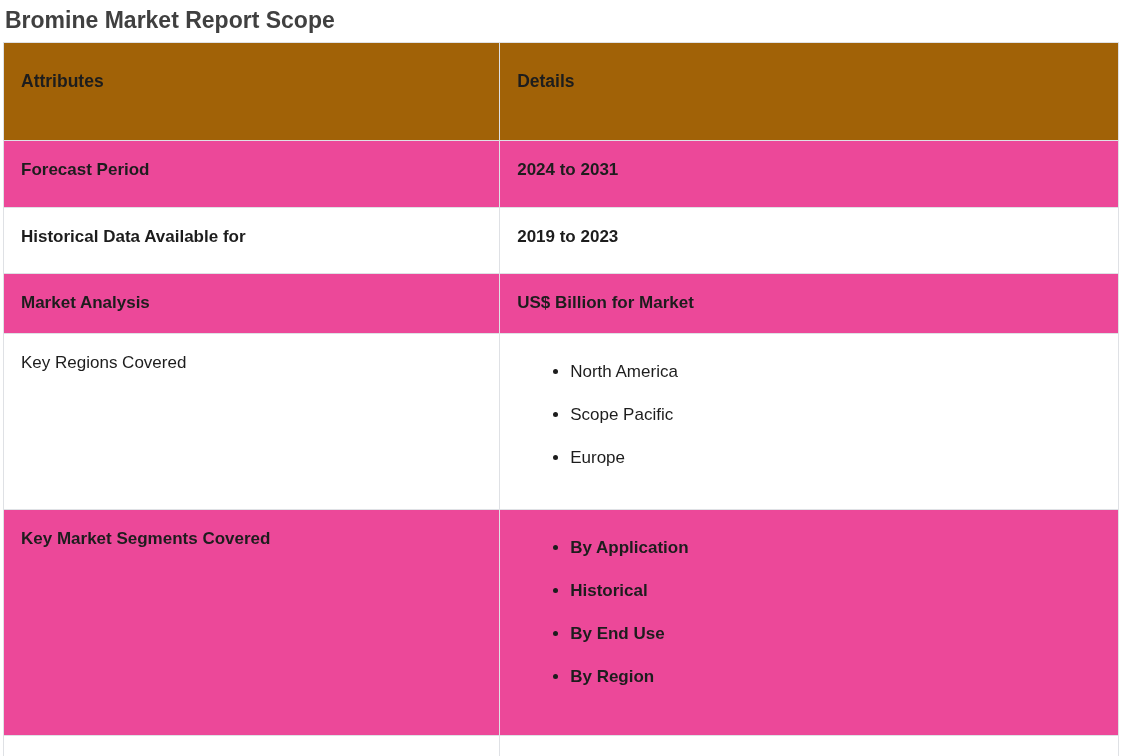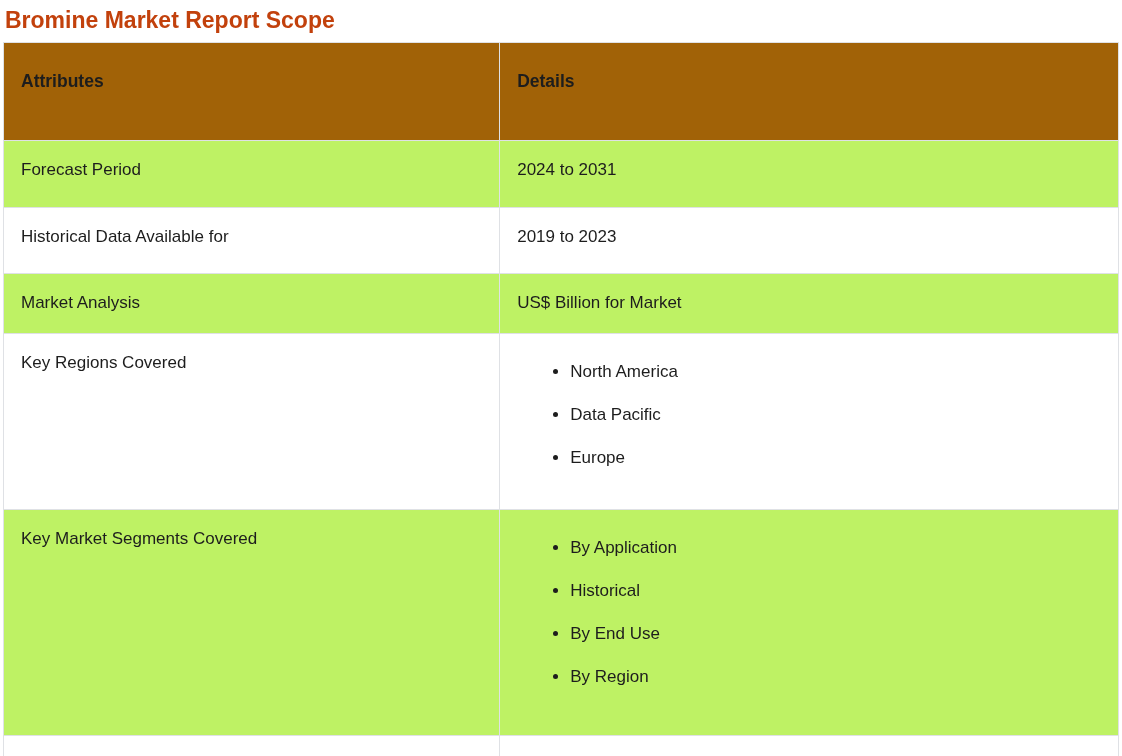--- a/index.html
+++ b/index.html
@@ -12,21 +12,21 @@
     background: #ffffff;
     font-family: "Liberation Sans", sans-serif;
     color: #1d1d1d;
   }
   .page {
     padding: 0 3px;
   }
   h2.page-title {
     font-size: 23px;
     font-weight: 700;
-    color: #c2410c;
+    color: #404040;
     margin: 6px 0 0 2px;
     line-height: 28px;
   }
   table.scope-table {
     border-collapse: collapse;
     table-layout: fixed;
     width: 100%;
     margin-top: 8px;
     font-size: 17px;
   }
@@ -40,25 +40,25 @@
     padding: 19px 17px;
   }
   .scope-table th {
     height: 98px;
     padding-top: 28px;
     font-weight: 700;
     font-size: 17.5px;
     background: #a16207;
   }
   tr.r0 td { height: 67px; }
-  tr.r1 td { height: 66px; }
+  tr.r1 td { height: 66px; font-weight: bold; }
   tr.r2 td { height: 60px; }
   tr.r3 td { height: 131px; }
   tr.r4 td { height: 226px; }
-  tr.alt td { background: #bef264; }
+  tr.alt td { background: #ec4899; font-weight: bold; }
   tr.plain td { background: #ffffff; }
   tr.partial td { height: 40px; background: #ffffff; }
   .scope-table ul {
     margin: 8px 0 0 0;
     padding: 0 0 0 53px;
     list-style: disc;
   }
   .scope-table li {
     margin: 0 0 21px 0;
     line-height: 22px;
@@ -92,21 +92,21 @@
         </tr>
         <tr class="r2 alt">
           <td>Market Analysis</td>
           <td>US$ Billion for Market</td>
         </tr>
         <tr class="r3 plain">
           <td>Key Regions Covered</td>
           <td>
             <ul>
               <li>North America</li>
-              <li>Data Pacific</li>
+              <li>Scope Pacific</li>
               <li>Europe</li>
             </ul>
           </td>
         </tr>
         <tr class="r4 alt">
           <td>Key Market Segments Covered</td>
           <td>
             <ul>
               <li>By Application</li>
               <li>Historical</li>

